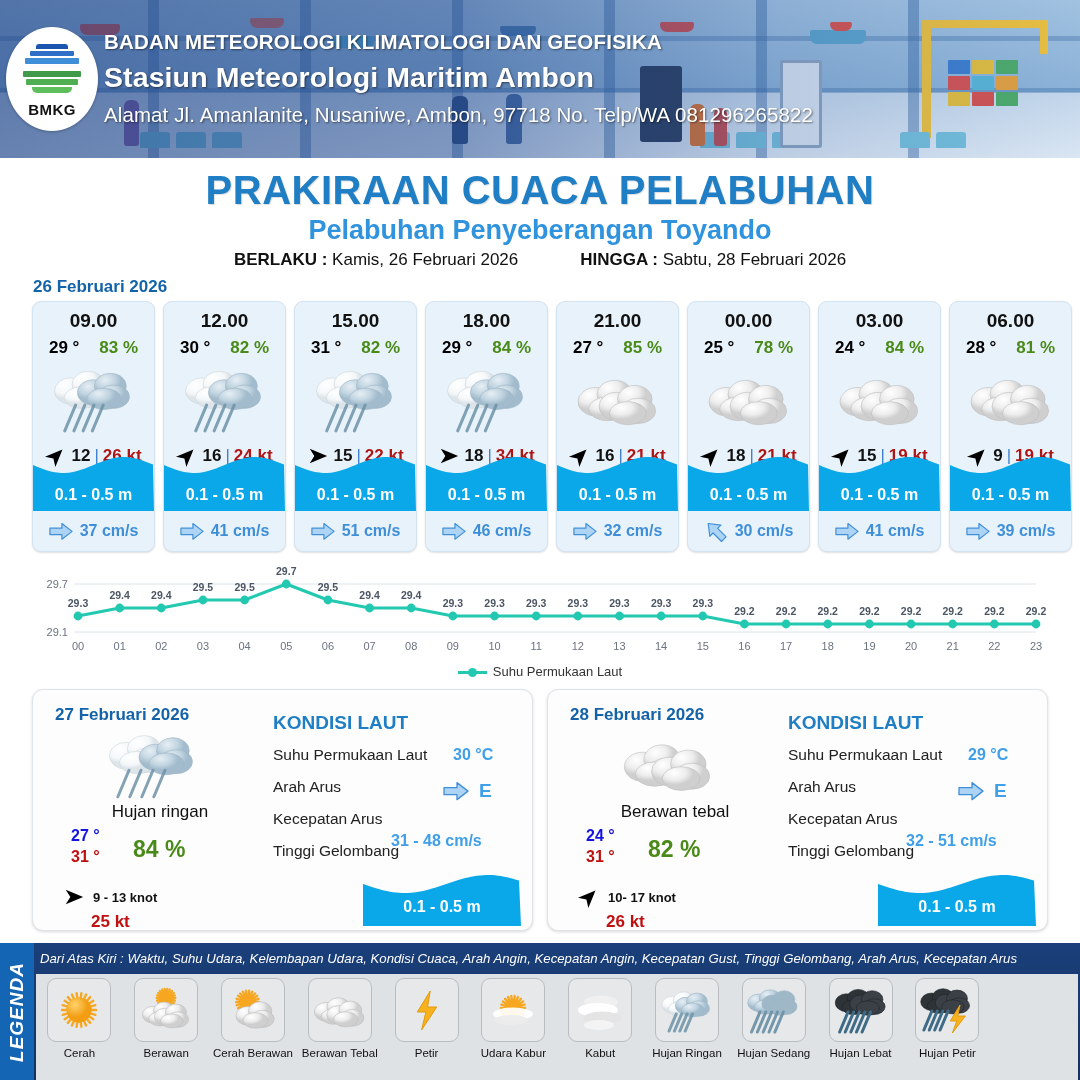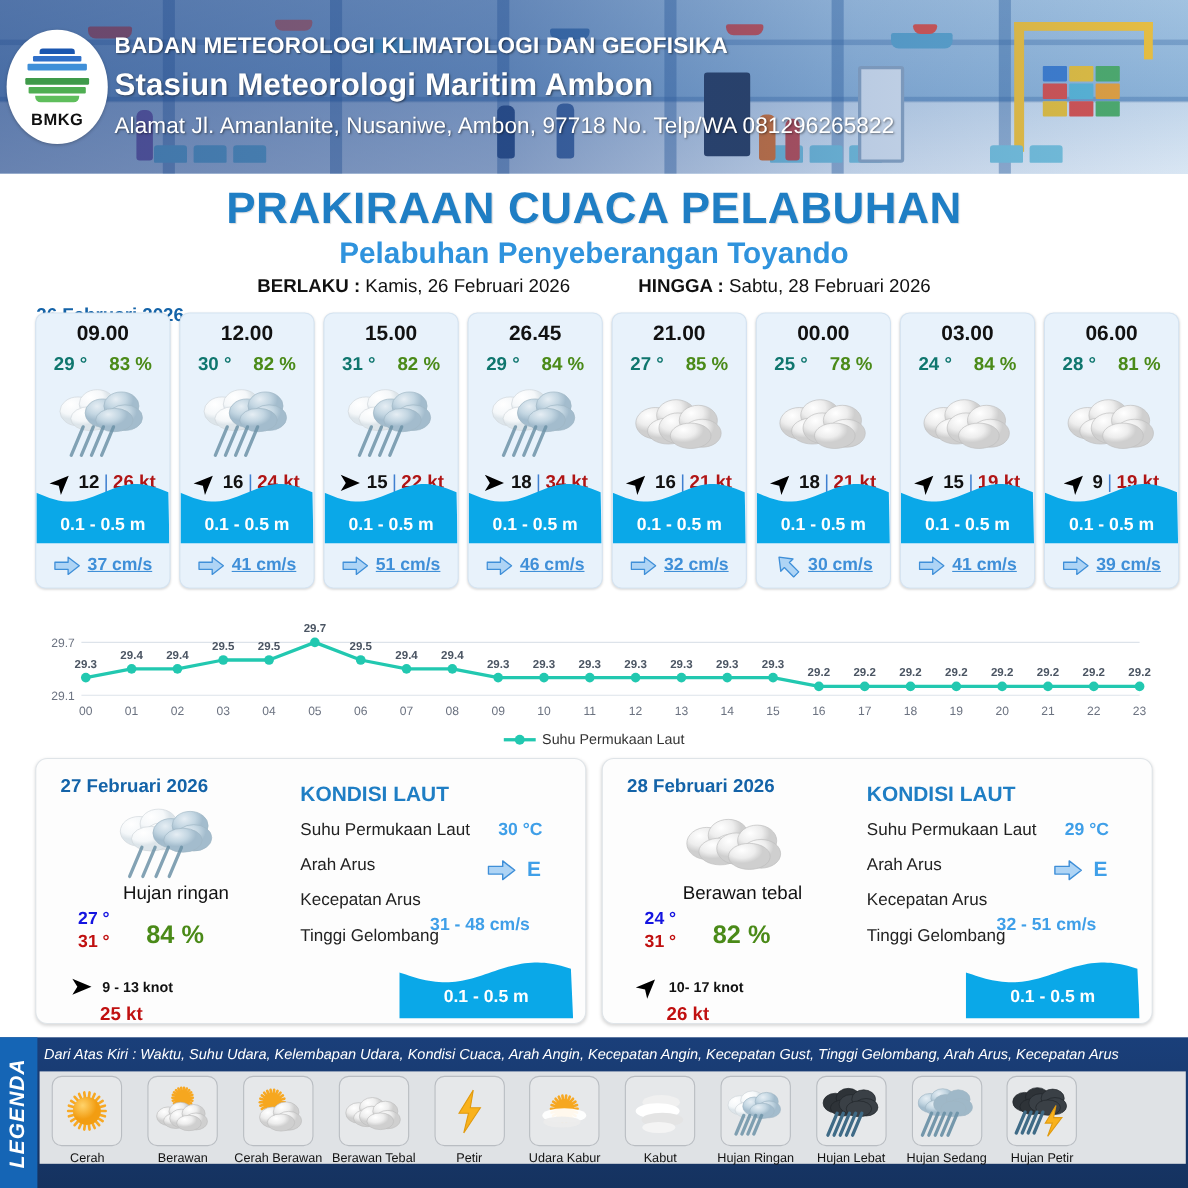--- a/index.html
+++ b/index.html
@@ -56,39 +56,39 @@
   .validity{
     position:absolute;left:0;top:250px;width:1080px;
     display:flex;justify-content:center;gap:62px;font-size:17px;color:#111;
   }
   .validity b{font-weight:bold;}
   .day-label{
     position:absolute;left:33px;top:277px;font-size:17px;font-weight:bold;color:#1463a8;
   }
 
   
-  .cards{position:absolute;left:32px;top:284px;display:flex;gap:8px;align-items:flex-end;}
+  .cards{position:absolute;left:32px;top:301px;display:flex;gap:8px;align-items:flex-end;}
   .card{
     width:121px;height:249px;border-radius:9px;background:#e8f2fb;
     border:1px solid #d4e3f1;box-shadow:0 1px 2px rgba(0,0,0,.13);
     position:relative;overflow:hidden;
   }
   .c-time{position:absolute;top:8px;left:0;width:100%;text-align:center;font-size:19px;font-weight:bold;color:#111;}
   .c-row{position:absolute;top:36px;left:0;width:100%;display:flex;justify-content:space-around;align-items:baseline;padding:0 6px;box-sizing:border-box;}
-  .c-temp{font-size:17px;font-weight:bold;color:#0f766e;}
+  .c-temp{font-size:17px;font-weight:bold;color:#000000;}
   .c-hum{font-size:17px;font-weight:bold;color:#4a8a18;}
   .c-icon{position:absolute;top:56px;left:0;width:100%;height:82px;}
   .c-wind{position:absolute;top:139px;left:0;width:100%;height:30px;display:flex;align-items:center;justify-content:center;gap:4px;}
   .w-spd{font-size:17px;font-weight:bold;color:#111;}
   .w-sep{font-size:17px;color:#3f7fd0;}
   .w-gust{font-size:17px;font-weight:bold;color:#b01515;}
   .c-wave{position:absolute;left:0;bottom:40px;width:100%;height:68px;}
   .c-wavetxt{position:absolute;left:0;bottom:47px;width:100%;text-align:center;font-size:16px;font-weight:bold;color:#fff;}
   .c-cur{position:absolute;left:0;bottom:6px;width:100%;height:28px;display:flex;align-items:center;justify-content:center;gap:7px;}
-  .c-curtxt{font-size:16px;font-weight:bold;color:#3f8fd8;text-decoration:underline;}
+  .c-curtxt{font-size:16px;font-weight:bold;color:#3f8fd8;}
 
   
   .chart{position:absolute;left:30px;top:558px;width:1020px;height:100px;}
   .chart-legend{position:absolute;left:0;top:664px;width:1080px;text-align:center;font-size:13px;color:#333;}
   .cl-dash{display:inline-block;width:13px;height:3px;background:#22c8b0;vertical-align:middle;margin-right:-3px;}
   .cl-dot{display:inline-block;width:9px;height:9px;border-radius:50%;background:#22c8b0;vertical-align:middle;}
   .cl-dash2{display:inline-block;width:13px;height:3px;background:#22c8b0;vertical-align:middle;margin-left:-3px;margin-right:6px;}
 
   
   .panel{
@@ -124,21 +124,21 @@
   }
   .lg-side span{
     transform:rotate(-90deg);white-space:nowrap;color:#fff;
     font-size:19px;font-weight:bold;font-style:italic;letter-spacing:1px;
   }
   .lg-note{
     position:absolute;left:40px;top:8px;width:1036px;color:#fff;
     font-size:13.2px;font-style:italic;
   }
   .lg-strip{
-    position:absolute;left:36px;top:31px;width:1042px;height:84px;
+    position:absolute;left:36px;top:31px;width:1042px;height:106px;
     background:#dfe2e5;display:flex;align-items:flex-start;
   }
   .lg-item{width:86.8px;display:flex;flex-direction:column;align-items:center;padding-top:4px;}
   .lg-box{
     width:62px;height:62px;border-radius:9px;background:#e6e8ea;border:1px solid #b9bdc2;
     display:flex;align-items:center;justify-content:center;
   }
   .lg-cap{font-size:11.5px;color:#111;margin-top:5px;text-align:center;}
 </style>
 </head>
@@ -423,21 +423,21 @@
           </svg></div>
      <div class="c-wavetxt">0.1 - 0.5 m</div>
      <div class="c-cur">
        <svg width="24" height="18.72" viewBox="0 0 26 20" style="transform:rotate(0deg)">
     <path d="M 1 6.5 L 14 6.5 L 14 1.5 L 25 10 L 14 18.5 L 14 13.5 L 1 13.5 Z" fill="#aed4f5" stroke="#3f8fd8" stroke-width="1.3" stroke-linejoin="round"></path>
   </svg>
        <span class="c-curtxt">51 cm/s</span>
      </div>
       </div>
       <div class="card">
-        <div class="c-time">26.45</div>
+        <div class="c-time">18.00</div>
      <div class="c-row">
        <span class="c-temp">29 °</span>
        <span class="c-hum">84 %</span>
      </div>
      <div class="c-icon" style="display:flex;align-items:center;justify-content:center;">
        <svg width="92" height="76" viewBox="0 0 92 76">
     <defs>
       <radialGradient id="sunG" cx="35%" cy="30%">
                 <stop offset="0%" stop-color="#ffd36b"></stop>
                 <stop offset="100%" stop-color="#f29d12"></stop>
@@ -1379,20 +1379,65 @@
                   <stop offset="70%" stop-color="#f4f7f9"></stop>
                   <stop offset="100%" stop-color="#dde5ea"></stop>
                 </radialGradient>
       <radialGradient id="cBlue" cx="34%" cy="26%">
                   <stop offset="0%" stop-color="#e6eef4"></stop>
                   <stop offset="60%" stop-color="#c3d6e2"></stop>
                   <stop offset="100%" stop-color="#a3bccd"></stop>
                 </radialGradient>
     </defs>
               <g>
+    <ellipse cx="11.519999999999998" cy="17.72" rx="10.799999999999999" ry="8.64" fill="url(#cBlue)" stroke="#9fb6c4" stroke-width="0.6"></ellipse>
+    <ellipse cx="23.04" cy="13.4" rx="10.799999999999999" ry="8.64" fill="url(#cBlue)" stroke="#9fb6c4" stroke-width="0.6"></ellipse>
+    <ellipse cx="25.199999999999996" cy="20.6" rx="10.799999999999999" ry="7.92" fill="url(#cBlue)" stroke="#9fb6c4" stroke-width="0.6"></ellipse>
+    <ellipse cx="18.72" cy="22.04" rx="11.52" ry="7.2" fill="url(#cBlue)" stroke="#9fb6c4" stroke-width="0.6"></ellipse>
+  </g>
+              <g>
+    <ellipse cx="25.559999999999995" cy="18.72" rx="10.799999999999999" ry="8.64" fill="#9fb8c8" stroke="#9fb6c4" stroke-width="0.6"></ellipse>
+    <ellipse cx="37.08" cy="14.4" rx="10.799999999999999" ry="8.64" fill="#9fb8c8" stroke="#9fb6c4" stroke-width="0.6"></ellipse>
+    <ellipse cx="39.239999999999995" cy="21.6" rx="10.799999999999999" ry="7.92" fill="#9fb8c8" stroke="#9fb6c4" stroke-width="0.6"></ellipse>
+    <ellipse cx="32.76" cy="23.04" rx="11.52" ry="7.2" fill="#9fb8c8" stroke="#9fb6c4" stroke-width="0.6"></ellipse>
+  </g>
+              <line x1="12.959999999999999" y1="27" x2="4.559999999999999" y2="47" stroke="#6e93a8" stroke-width="3" stroke-linecap="round" opacity="0.95"></line>
+              <line x1="18.792" y1="27" x2="10.392000000000001" y2="47" stroke="#6e93a8" stroke-width="3" stroke-linecap="round" opacity="0.95"></line>
+              <line x1="24.624000000000002" y1="27" x2="16.224000000000004" y2="47" stroke="#6e93a8" stroke-width="3" stroke-linecap="round" opacity="0.95"></line>
+              <line x1="30.456000000000003" y1="27" x2="22.056000000000004" y2="47" stroke="#6e93a8" stroke-width="3" stroke-linecap="round" opacity="0.95"></line>
+              <line x1="36.288000000000004" y1="27" x2="27.888000000000005" y2="47" stroke="#6e93a8" stroke-width="3" stroke-linecap="round" opacity="0.95"></line>
+            </svg>
+          </div>
+     <div class="lg-cap">Hujan Sedang</div>
+        </div>
+        <div class="lg-item">
+          <div class="lg-box">
+            <svg width="54" height="50" viewBox="0 0 54 50">
+    <defs>
+      <radialGradient id="sunG" cx="35%" cy="30%">
+                  <stop offset="0%" stop-color="#ffd36b"></stop>
+                  <stop offset="100%" stop-color="#f29d12"></stop>
+                </radialGradient>
+      <radialGradient id="cGrey" cx="32%" cy="26%">
+                  <stop offset="0%" stop-color="#ffffff"></stop>
+                  <stop offset="62%" stop-color="#ededed"></stop>
+                  <stop offset="100%" stop-color="#cfcfcf"></stop>
+                </radialGradient>
+      <radialGradient id="cWhite" cx="30%" cy="26%">
+                  <stop offset="0%" stop-color="#ffffff"></stop>
+                  <stop offset="70%" stop-color="#f4f7f9"></stop>
+                  <stop offset="100%" stop-color="#dde5ea"></stop>
+                </radialGradient>
+      <radialGradient id="cBlue" cx="34%" cy="26%">
+                  <stop offset="0%" stop-color="#e6eef4"></stop>
+                  <stop offset="60%" stop-color="#c3d6e2"></stop>
+                  <stop offset="100%" stop-color="#a3bccd"></stop>
+                </radialGradient>
+    </defs>
+              <g>
     <ellipse cx="12.379999999999999" cy="17.74" rx="11.1" ry="8.879999999999999" fill="#2e3338" stroke="#1f2328" stroke-width="0.6"></ellipse>
     <ellipse cx="24.22" cy="13.3" rx="11.1" ry="8.879999999999999" fill="#2e3338" stroke="#1f2328" stroke-width="0.6"></ellipse>
     <ellipse cx="26.439999999999998" cy="20.7" rx="11.1" ry="8.14" fill="#2e3338" stroke="#1f2328" stroke-width="0.6"></ellipse>
     <ellipse cx="19.78" cy="22.18" rx="11.84" ry="7.4" fill="#2e3338" stroke="#1f2328" stroke-width="0.6"></ellipse>
   </g>
               <g>
     <ellipse cx="26.64" cy="18.72" rx="10.799999999999999" ry="8.64" fill="#3a4046" stroke="#1f2328" stroke-width="0.6"></ellipse>
     <ellipse cx="38.160000000000004" cy="14.4" rx="10.799999999999999" ry="8.64" fill="#3a4046" stroke="#1f2328" stroke-width="0.6"></ellipse>
     <ellipse cx="40.32" cy="21.6" rx="10.799999999999999" ry="7.92" fill="#3a4046" stroke="#1f2328" stroke-width="0.6"></ellipse>
     <ellipse cx="33.84" cy="23.04" rx="11.52" ry="7.2" fill="#3a4046" stroke="#1f2328" stroke-width="0.6"></ellipse>
@@ -1424,65 +1469,20 @@
                   <stop offset="70%" stop-color="#f4f7f9"></stop>
                   <stop offset="100%" stop-color="#dde5ea"></stop>
                 </radialGradient>
       <radialGradient id="cBlue" cx="34%" cy="26%">
                   <stop offset="0%" stop-color="#e6eef4"></stop>
                   <stop offset="60%" stop-color="#c3d6e2"></stop>
                   <stop offset="100%" stop-color="#a3bccd"></stop>
                 </radialGradient>
     </defs>
               <g>
-    <ellipse cx="11.519999999999998" cy="17.72" rx="10.799999999999999" ry="8.64" fill="url(#cBlue)" stroke="#9fb6c4" stroke-width="0.6"></ellipse>
-    <ellipse cx="23.04" cy="13.4" rx="10.799999999999999" ry="8.64" fill="url(#cBlue)" stroke="#9fb6c4" stroke-width="0.6"></ellipse>
-    <ellipse cx="25.199999999999996" cy="20.6" rx="10.799999999999999" ry="7.92" fill="url(#cBlue)" stroke="#9fb6c4" stroke-width="0.6"></ellipse>
-    <ellipse cx="18.72" cy="22.04" rx="11.52" ry="7.2" fill="url(#cBlue)" stroke="#9fb6c4" stroke-width="0.6"></ellipse>
-  </g>
-              <g>
-    <ellipse cx="25.559999999999995" cy="18.72" rx="10.799999999999999" ry="8.64" fill="#9fb8c8" stroke="#9fb6c4" stroke-width="0.6"></ellipse>
-    <ellipse cx="37.08" cy="14.4" rx="10.799999999999999" ry="8.64" fill="#9fb8c8" stroke="#9fb6c4" stroke-width="0.6"></ellipse>
-    <ellipse cx="39.239999999999995" cy="21.6" rx="10.799999999999999" ry="7.92" fill="#9fb8c8" stroke="#9fb6c4" stroke-width="0.6"></ellipse>
-    <ellipse cx="32.76" cy="23.04" rx="11.52" ry="7.2" fill="#9fb8c8" stroke="#9fb6c4" stroke-width="0.6"></ellipse>
-  </g>
-              <line x1="12.959999999999999" y1="27" x2="4.559999999999999" y2="47" stroke="#6e93a8" stroke-width="3" stroke-linecap="round" opacity="0.95"></line>
-              <line x1="18.792" y1="27" x2="10.392000000000001" y2="47" stroke="#6e93a8" stroke-width="3" stroke-linecap="round" opacity="0.95"></line>
-              <line x1="24.624000000000002" y1="27" x2="16.224000000000004" y2="47" stroke="#6e93a8" stroke-width="3" stroke-linecap="round" opacity="0.95"></line>
-              <line x1="30.456000000000003" y1="27" x2="22.056000000000004" y2="47" stroke="#6e93a8" stroke-width="3" stroke-linecap="round" opacity="0.95"></line>
-              <line x1="36.288000000000004" y1="27" x2="27.888000000000005" y2="47" stroke="#6e93a8" stroke-width="3" stroke-linecap="round" opacity="0.95"></line>
-            </svg>
-          </div>
-     <div class="lg-cap">Hujan Sedang</div>
-        </div>
-        <div class="lg-item">
-          <div class="lg-box">
-            <svg width="54" height="50" viewBox="0 0 54 50">
-    <defs>
-      <radialGradient id="sunG" cx="35%" cy="30%">
-                  <stop offset="0%" stop-color="#ffd36b"></stop>
-                  <stop offset="100%" stop-color="#f29d12"></stop>
-                </radialGradient>
-      <radialGradient id="cGrey" cx="32%" cy="26%">
-                  <stop offset="0%" stop-color="#ffffff"></stop>
-                  <stop offset="62%" stop-color="#ededed"></stop>
-                  <stop offset="100%" stop-color="#cfcfcf"></stop>
-                </radialGradient>
-      <radialGradient id="cWhite" cx="30%" cy="26%">
-                  <stop offset="0%" stop-color="#ffffff"></stop>
-                  <stop offset="70%" stop-color="#f4f7f9"></stop>
-                  <stop offset="100%" stop-color="#dde5ea"></stop>
-                </radialGradient>
-      <radialGradient id="cBlue" cx="34%" cy="26%">
-                  <stop offset="0%" stop-color="#e6eef4"></stop>
-                  <stop offset="60%" stop-color="#c3d6e2"></stop>
-                  <stop offset="100%" stop-color="#a3bccd"></stop>
-                </radialGradient>
-    </defs>
-              <g>
     <ellipse cx="11.519999999999998" cy="16.72" rx="10.799999999999999" ry="8.64" fill="#2e3338" stroke="#1f2328" stroke-width="0.6"></ellipse>
     <ellipse cx="23.04" cy="12.4" rx="10.799999999999999" ry="8.64" fill="#2e3338" stroke="#1f2328" stroke-width="0.6"></ellipse>
     <ellipse cx="25.199999999999996" cy="19.6" rx="10.799999999999999" ry="7.92" fill="#2e3338" stroke="#1f2328" stroke-width="0.6"></ellipse>
     <ellipse cx="18.72" cy="21.04" rx="11.52" ry="7.2" fill="#2e3338" stroke="#1f2328" stroke-width="0.6"></ellipse>
   </g>
               <g>
     <ellipse cx="25.779999999999998" cy="17.7" rx="10.5" ry="8.4" fill="#3a4046" stroke="#1f2328" stroke-width="0.6"></ellipse>
     <ellipse cx="36.98" cy="13.5" rx="10.5" ry="8.4" fill="#3a4046" stroke="#1f2328" stroke-width="0.6"></ellipse>
     <ellipse cx="39.08" cy="20.5" rx="10.5" ry="7.7" fill="#3a4046" stroke="#1f2328" stroke-width="0.6"></ellipse>
     <ellipse cx="32.779999999999994" cy="21.9" rx="11.200000000000001" ry="7" fill="#3a4046" stroke="#1f2328" stroke-width="0.6"></ellipse>

